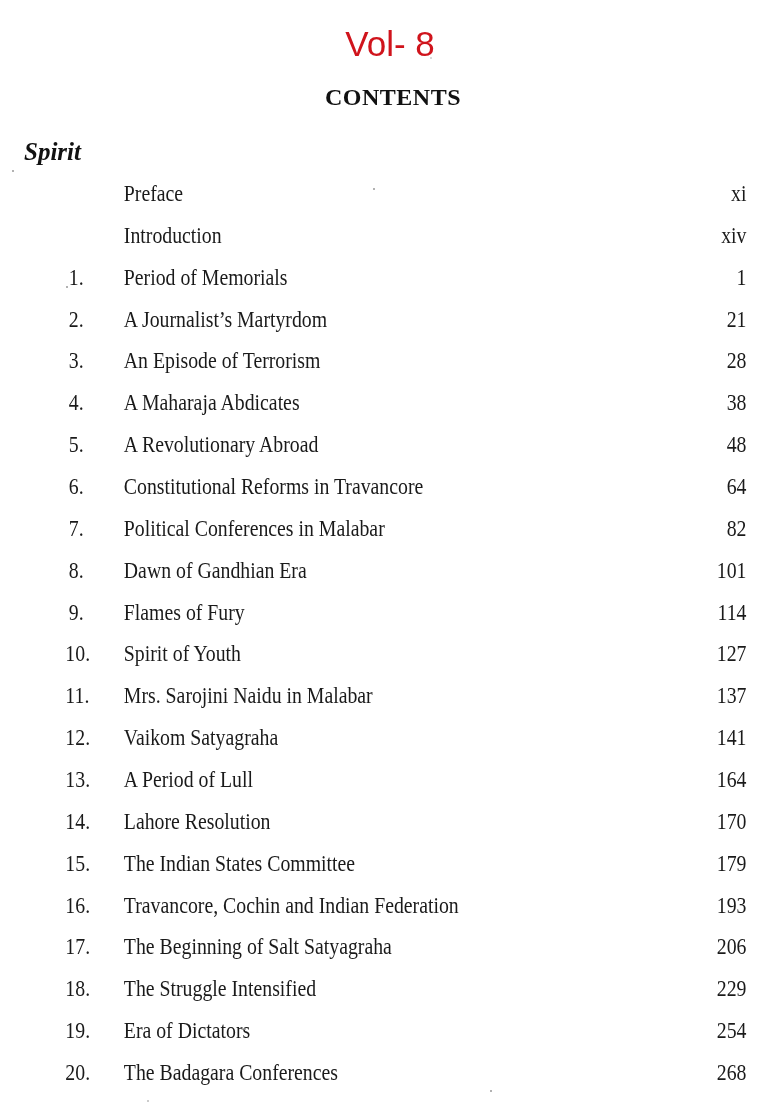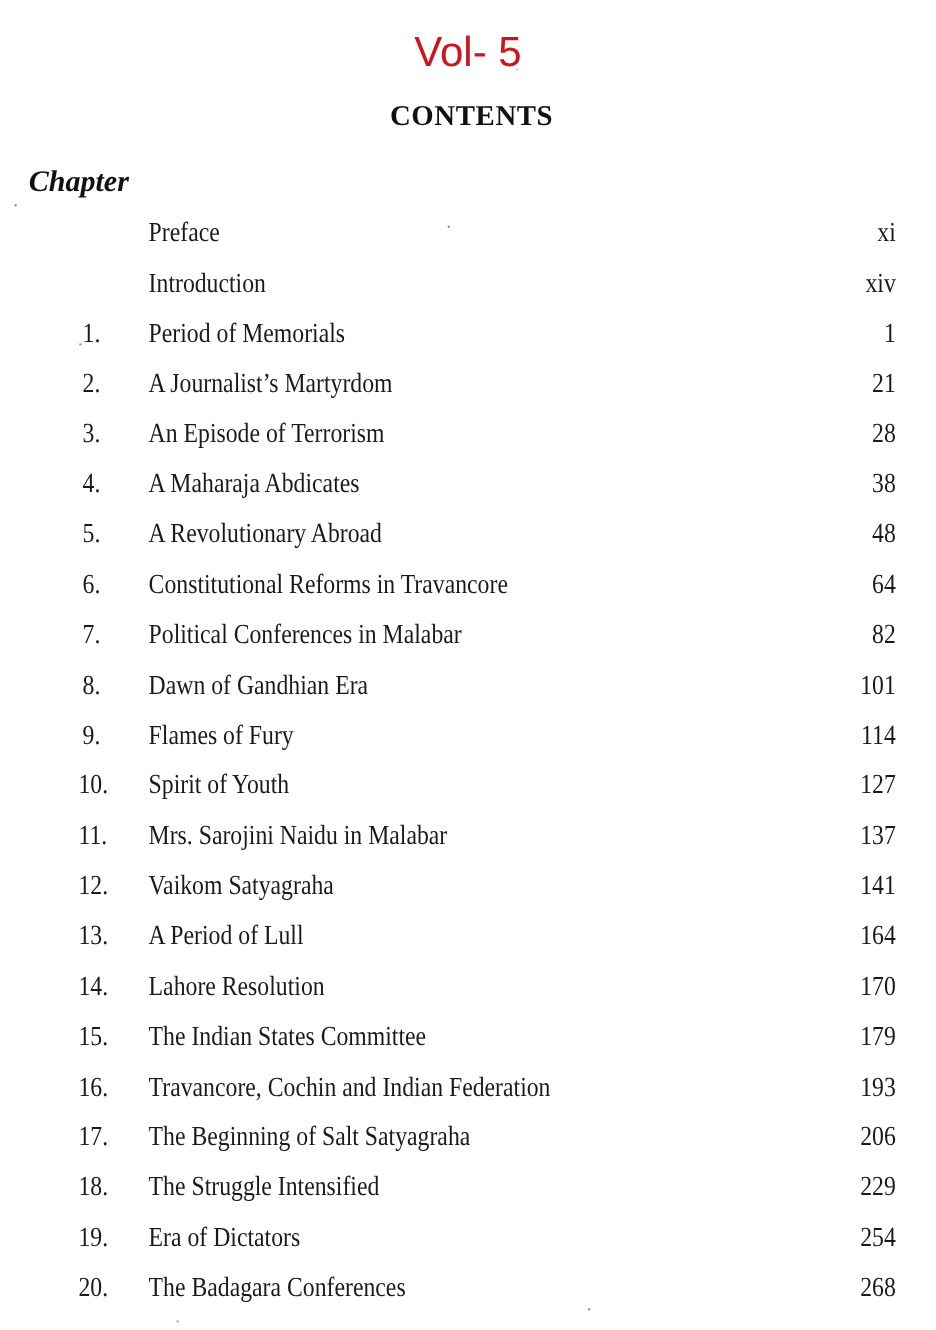--- a/index.html
+++ b/index.html
@@ -85,23 +85,23 @@
       position: absolute;
       width: 2px;
       height: 2px;
       border-radius: 1px;
       background: #999;
     }
   </style>
 </head>
 <body>
 
-<div class="vol-title">Vol- 5</div>
+<div class="vol-title">Vol- 8</div>
 <div class="contents-heading">CONTENTS</div>
-<div class="chapter-label">Chapter</div>
+<div class="chapter-label">Spirit</div>
 
 <div class="toc">
   <div class="toc-row">
     <span class="toc-num"></span>
     <span class="toc-title">Preface</span>
     <span class="toc-page">xi</span>
   </div>
   <div class="toc-row">
     <span class="toc-num"></span>
     <span class="toc-title">Introduction</span>

